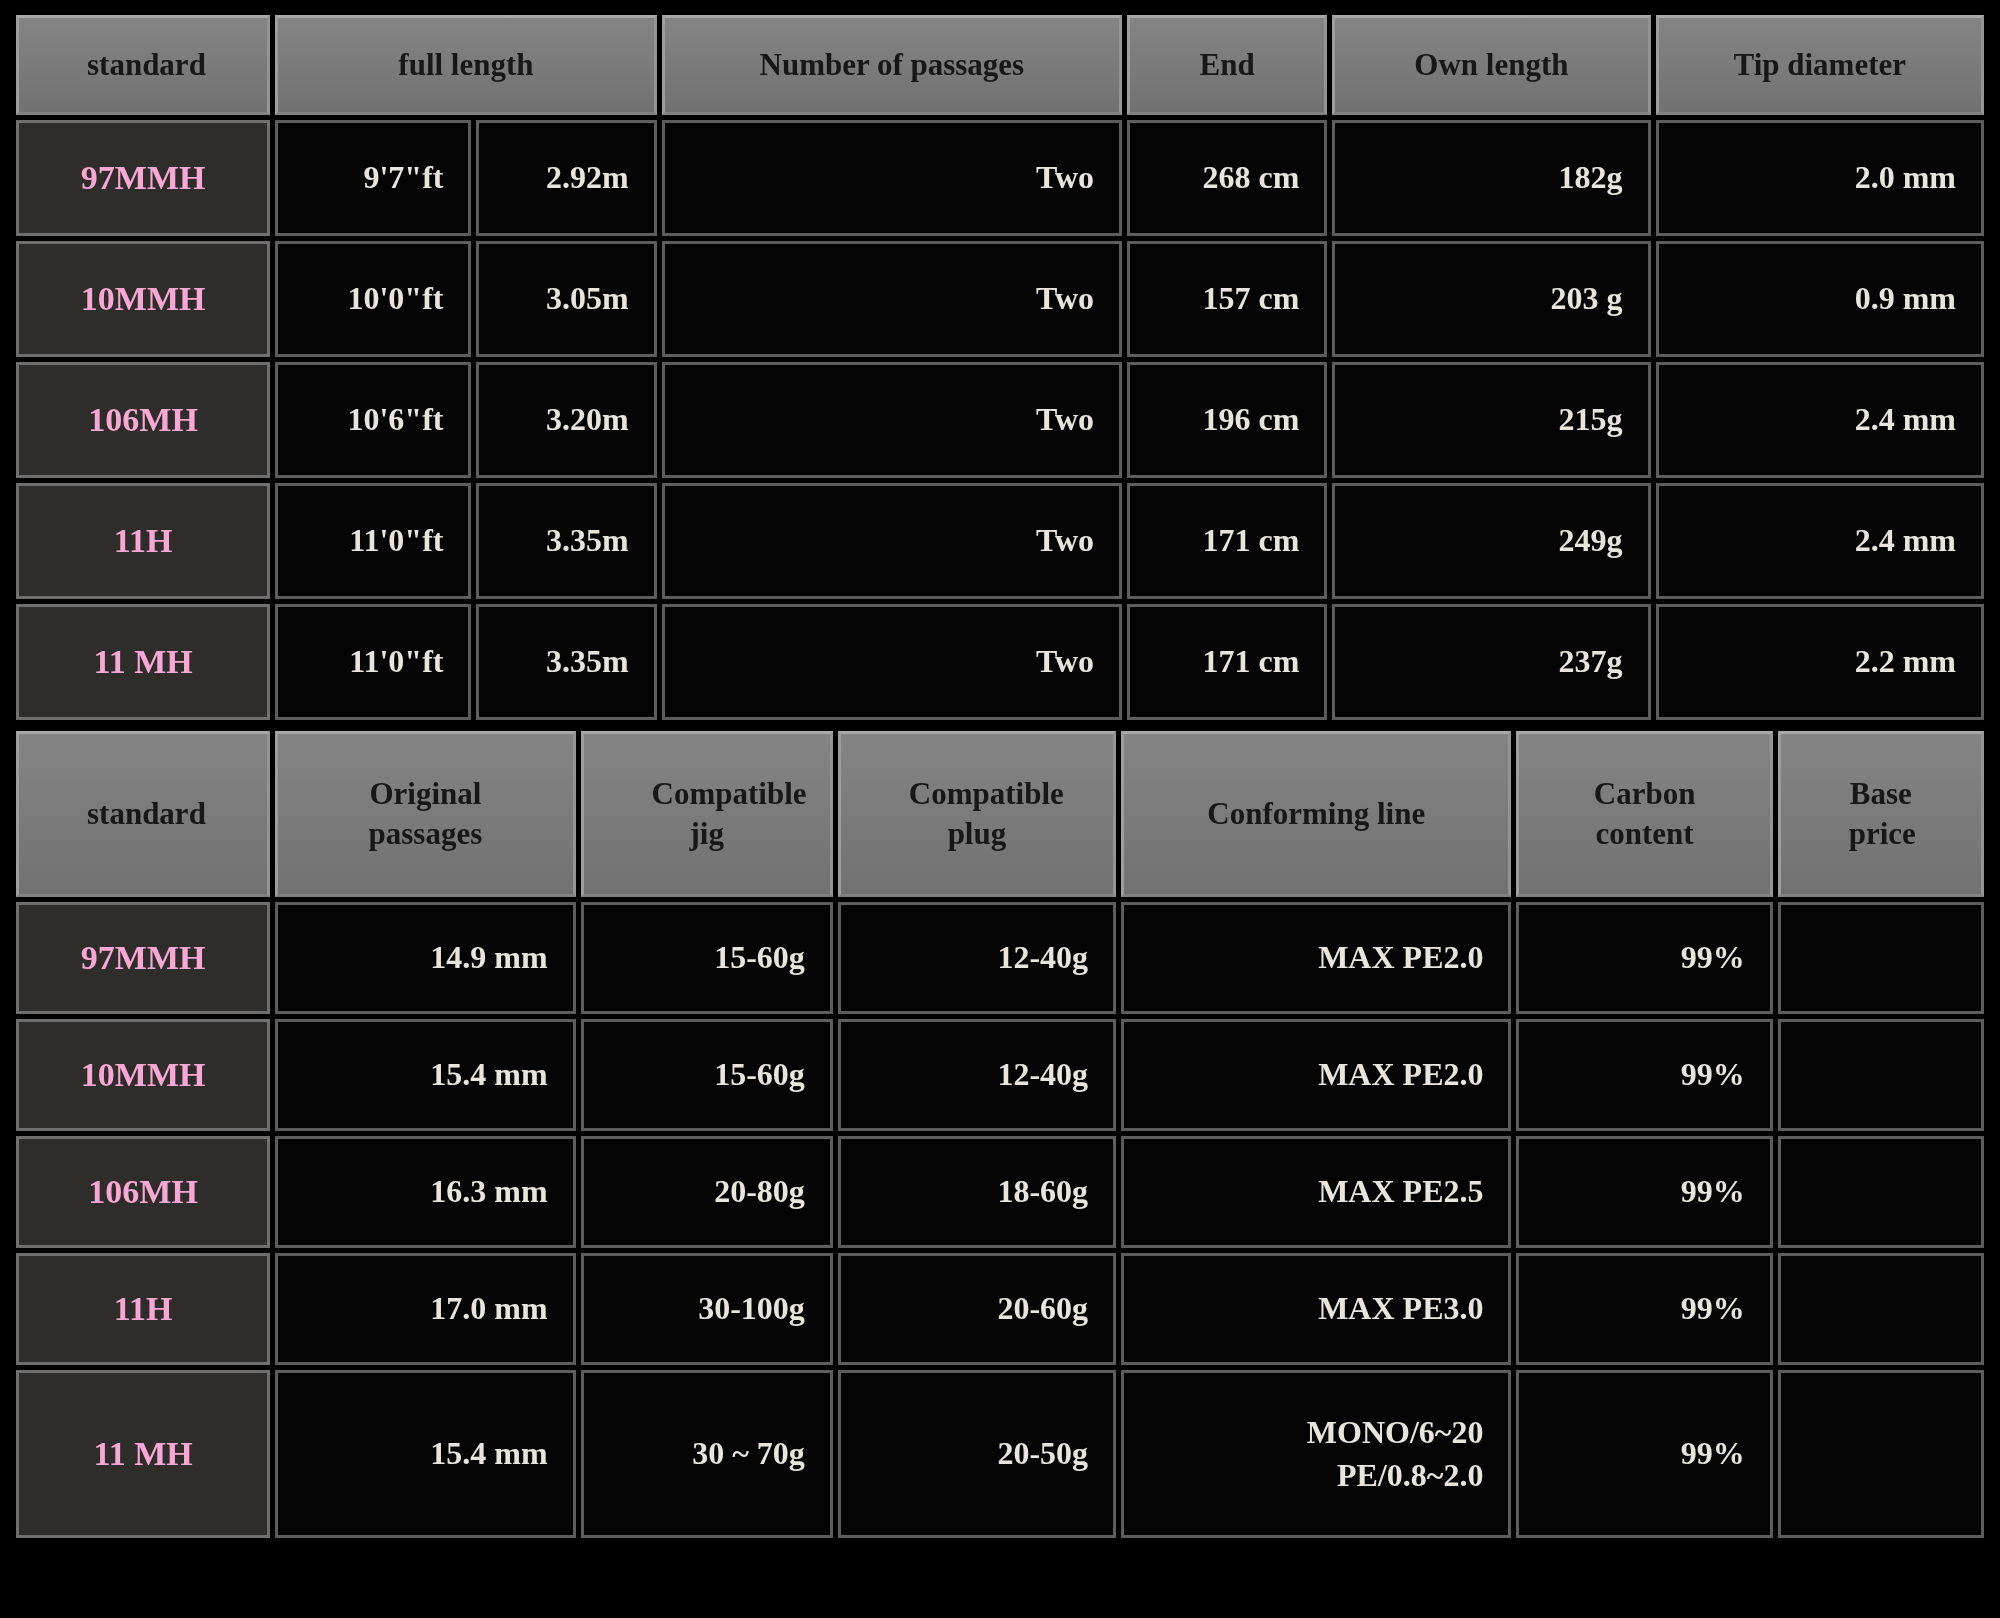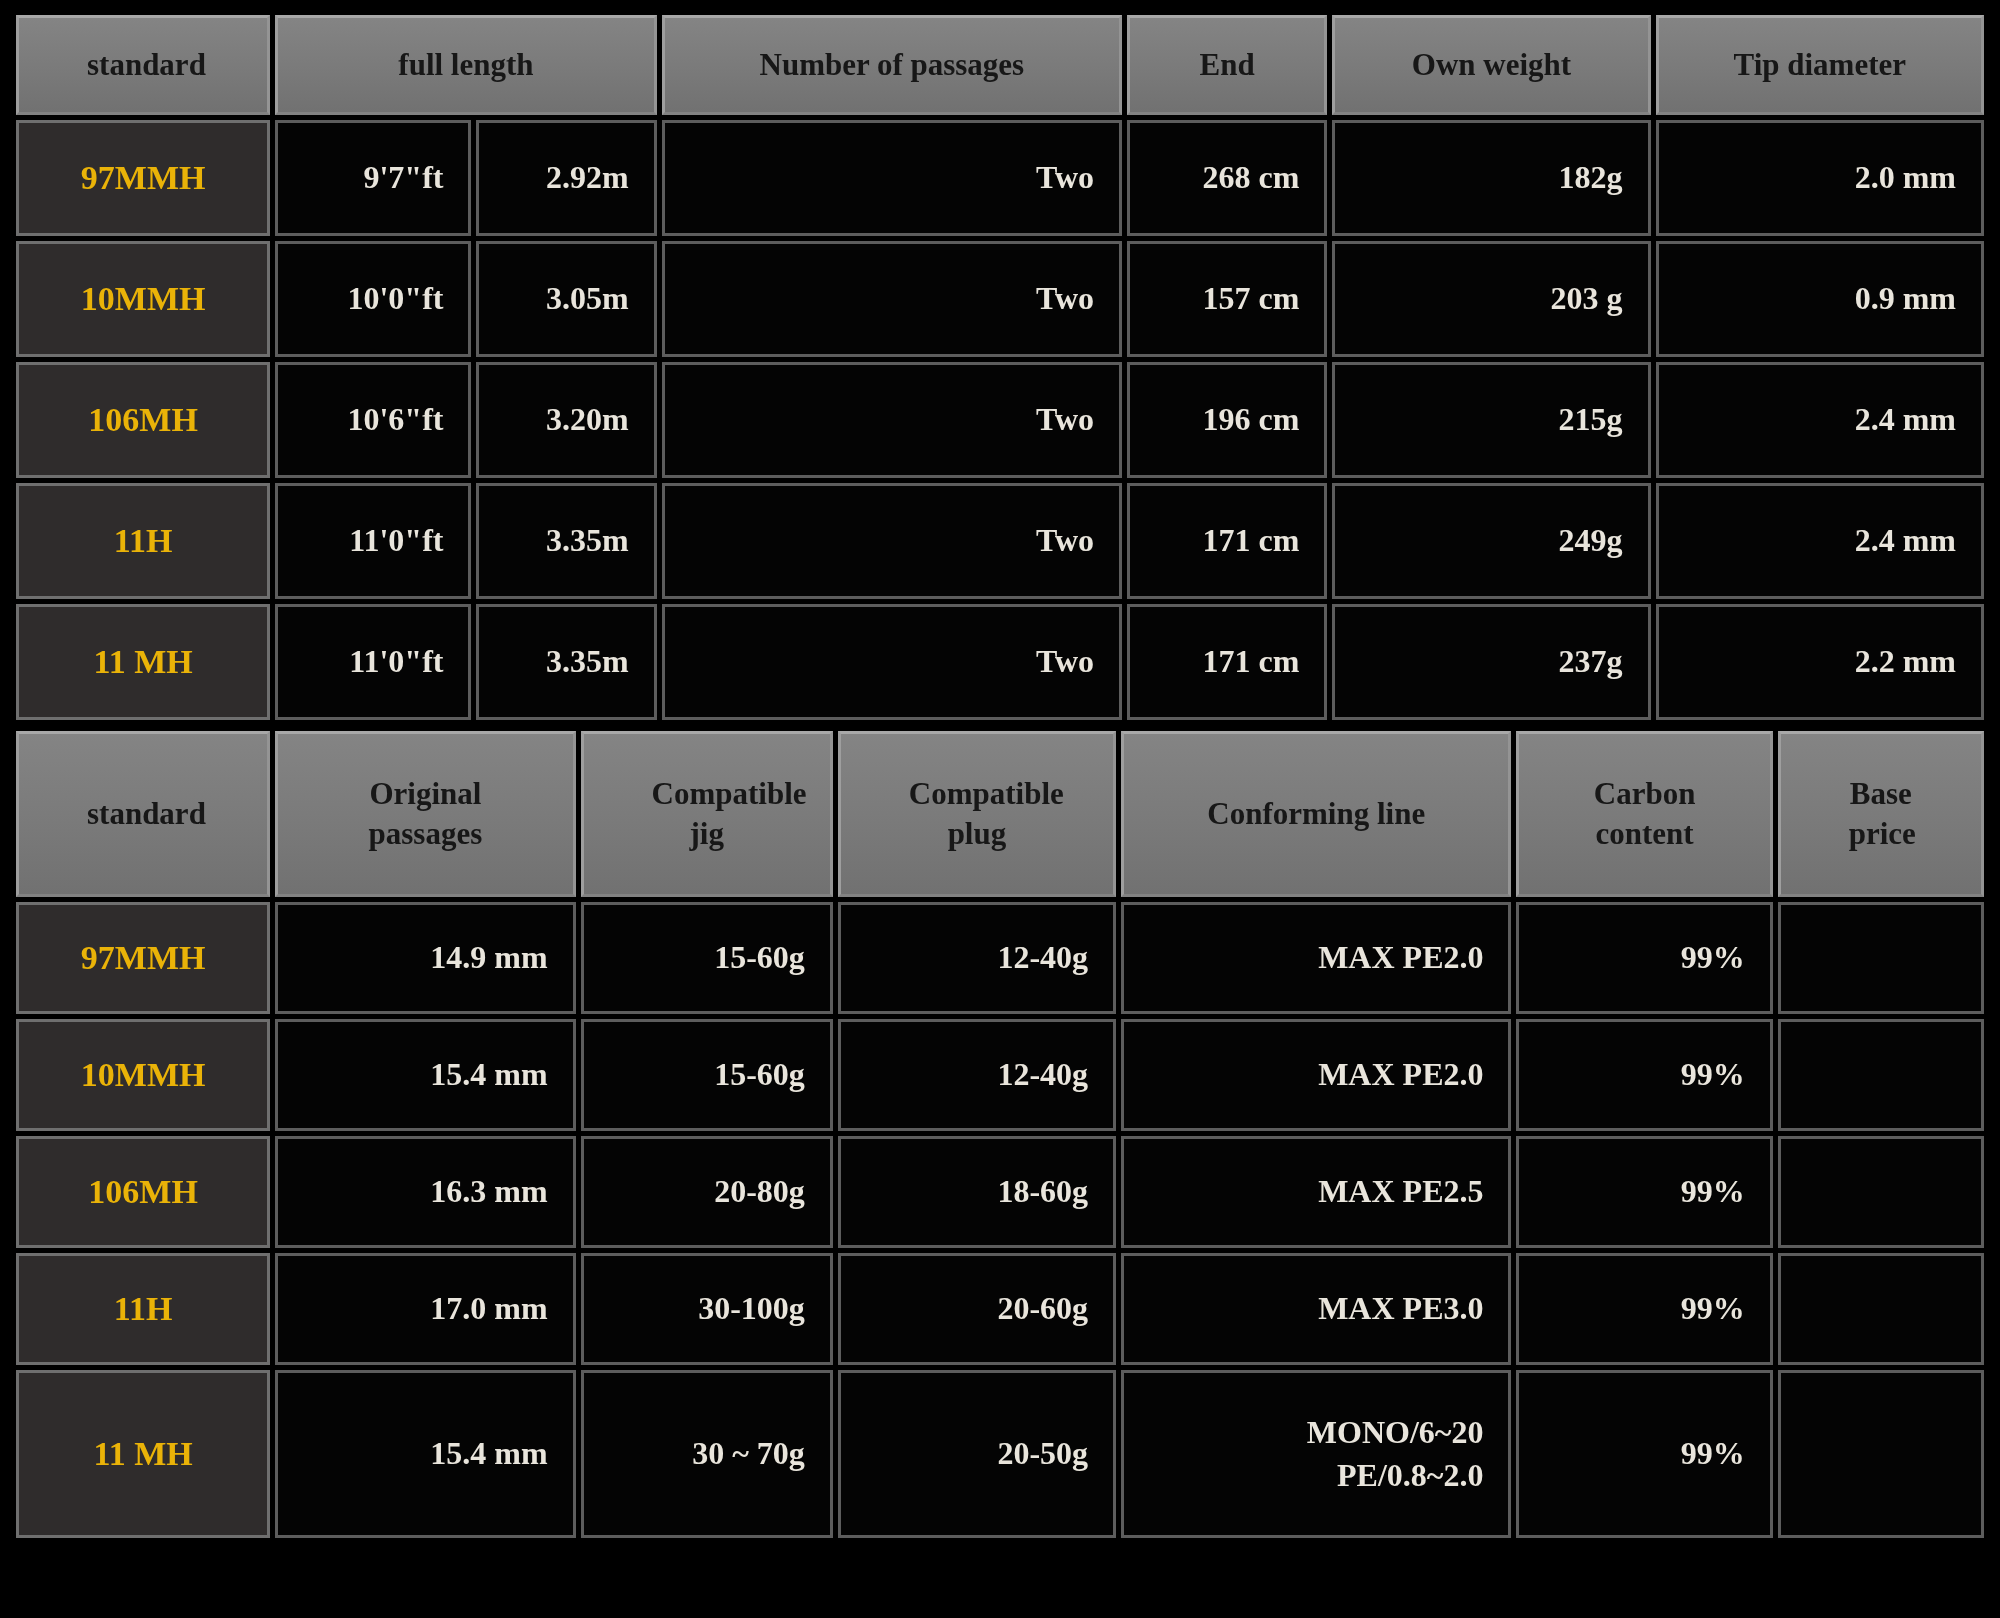--- a/index.html
+++ b/index.html
@@ -54,21 +54,21 @@
     padding: 0 25px 0 6px;
     line-height: 1.35;
   }
   .t1 td { height: 116px; }
   .t2 td { height: 112px; }
   .t2 tr.tall td { height: 168px; }
   
   td.rowlabel {
     background: #2f2c2c;
     border: 3px solid #6f6f6f;
-    color: #eab308;
+    color: #f9a8d4;
     font-size: 34px;
     text-align: center;
     padding: 0;
   }
   .line2 { display: block; }
 </style>
 </head>
 <body>
 
 <table class="t1">
@@ -80,21 +80,21 @@
       <col style="width:200px">
       <col style="width:318px">
     <col style="width:328px">
   </colgroup>
   <tbody>
       <tr>
     <th>standard</th>
     <th colspan="2">full length</th>
     <th>Number of passages</th>
     <th>End</th>
-    <th>Own weight</th>
+    <th>Own length</th>
     <th>Tip diameter</th>
   </tr>
   <tr>
     <td class="rowlabel">97MMH</td>
     <td>9'7"ft</td>
     <td>2.92m</td>
     <td>Two</td>
     <td>268 cm</td>
     <td>182g</td>
     <td>2.0 mm</td>

